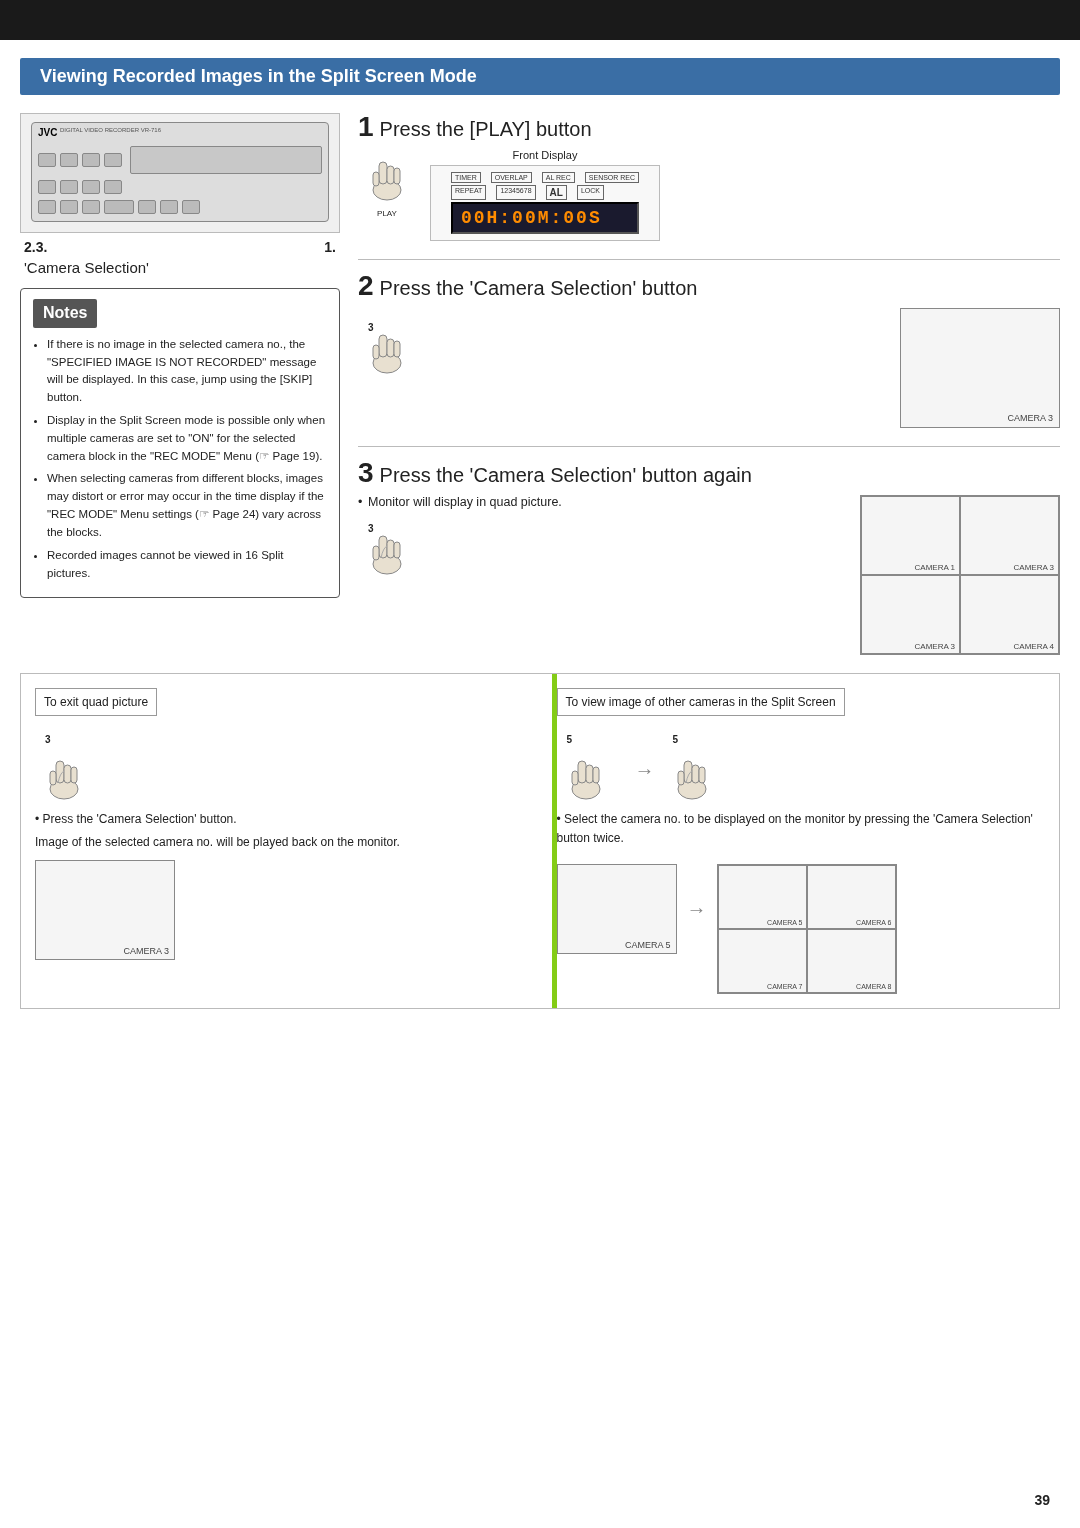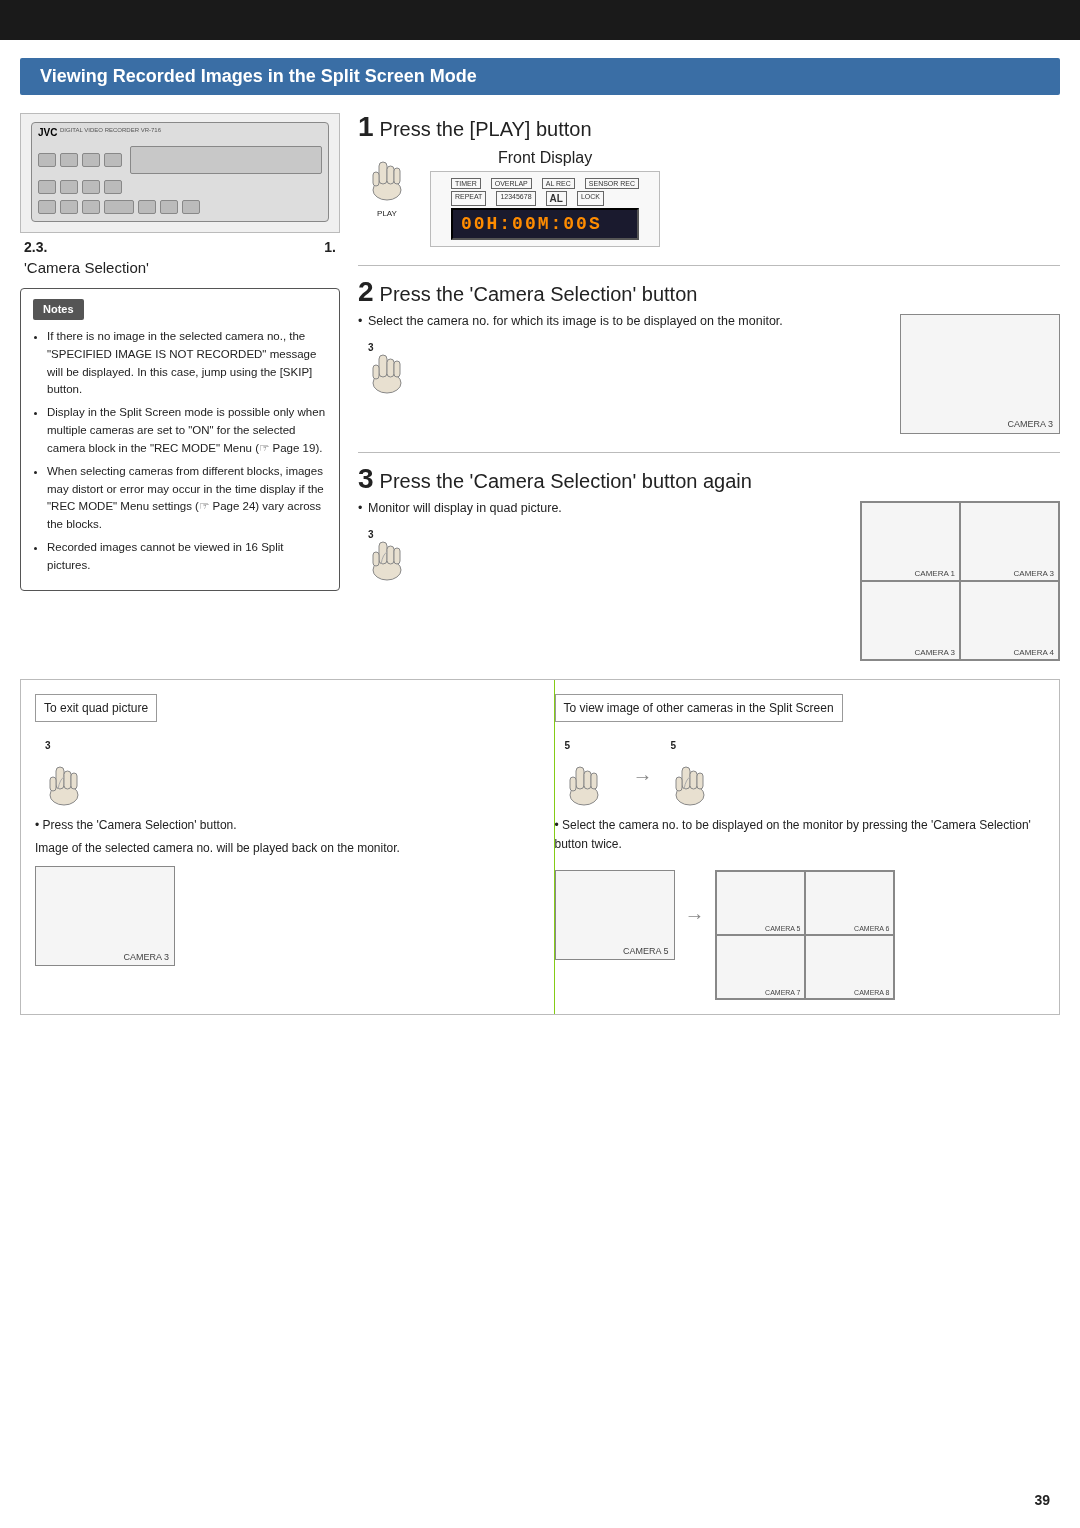--- a/index.html
+++ b/index.html
@@ -159,21 +159,21 @@
       padding: 10px 12px;
       margin-top: 12px;
       font-size: 11.5px;
       line-height: 1.55;
     }
 
     .notes-title {
       background: #555;
       color: #fff;
       font-weight: bold;
-      font-size: 11px;
+      font-size: 16px;
       padding: 2px 10px;
       display: inline-block;
       border-radius: 2px;
       margin-bottom: 8px;
     }
 
     .notes-box ul {
       padding-left: 14px;
     }
 
@@ -244,21 +244,21 @@
       border: 1px solid #bbb;
       padding: 6px 8px;
       background: #f8f8f8;
       display: flex;
       flex-direction: column;
       align-items: center;
       min-width: 230px;
     }
 
     .front-display-label {
-      font-size: 16px;
+      font-size: 11px;
       margin-bottom: 4px;
       align-self: center;
     }
 
     .display-row {
       display: flex;
       gap: 6px;
       align-items: flex-start;
     }
 
@@ -347,21 +347,21 @@
     .bottom-section {
       display: flex;
       gap: 0;
       margin: 0 20px;
       border: 1px solid #bbb;
     }
 
     .bottom-left {
       flex: 1;
       padding: 14px 14px;
-      border-right: 1px solid #84cc16;
+      border-right: 5px solid #84cc16;
     }
 
     .bottom-right {
       flex: 1;
       padding: 14px 0;
     }
 
     .bottom-caption {
       border: 1px solid #999;
       padding: 6px 8px;
@@ -587,21 +587,20 @@
 
       <hr class="step-separator">
 
       <div class="step-section">
         <div class="step-heading">
           <span class="step-number">2</span>
             <span class="step-heading-text">Press the 'Camera Selection' button</span>
         </div>
         <div class="step-content">
           <div class="step-text">
-            <div class="step-bullet">Select the camera no. for which its image is to be displayed on the monitor.</div>
 
             <div style="position:relative; width:70px; height:68px; margin-top:10px;">
               <span class="number-label">3</span>
               <div class="hand-icon" style="margin-top:14px;">
                 <svg class="hand-svg" viewBox="0 0 52 52">
                   <ellipse cx="26" cy="38" rx="14" ry="10" fill="#e8e0d0" stroke="#888" stroke-width="1"></ellipse>
                   <rect x="18" y="10" width="8" height="22" rx="4" fill="#e8e0d0" stroke="#888" stroke-width="1"></rect>
                   <rect x="26" y="14" width="7" height="18" rx="3.5" fill="#e8e0d0" stroke="#888" stroke-width="1"></rect>
                   <rect x="33" y="16" width="6" height="16" rx="3" fill="#e8e0d0" stroke="#888" stroke-width="1"></rect>
                   <rect x="12" y="20" width="6" height="14" rx="3" fill="#e8e0d0" stroke="#888" stroke-width="1"></rect>

